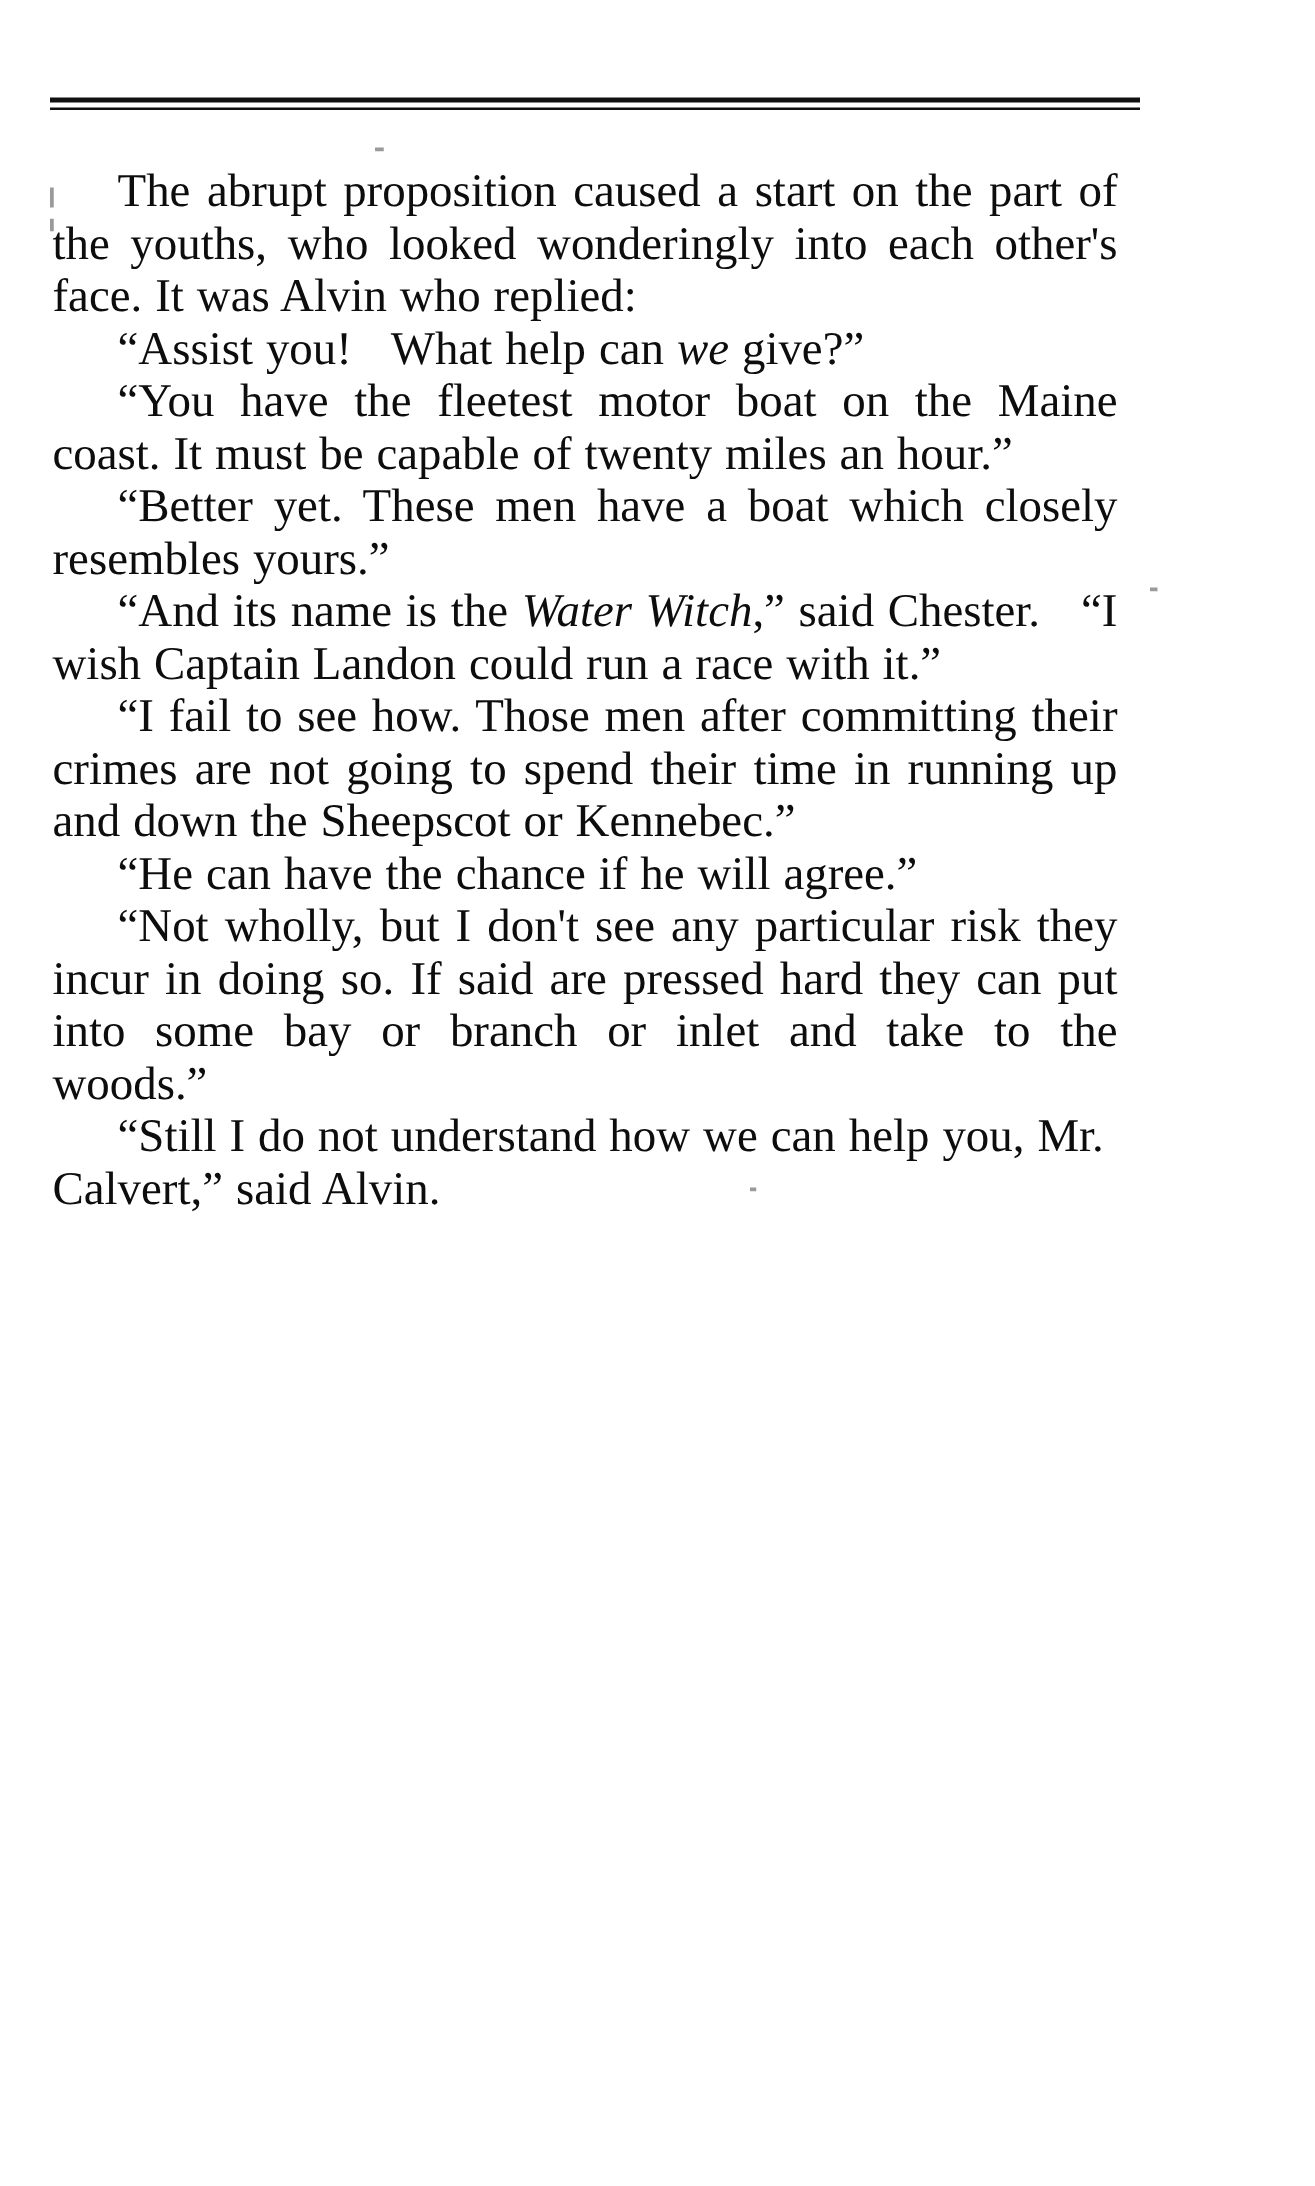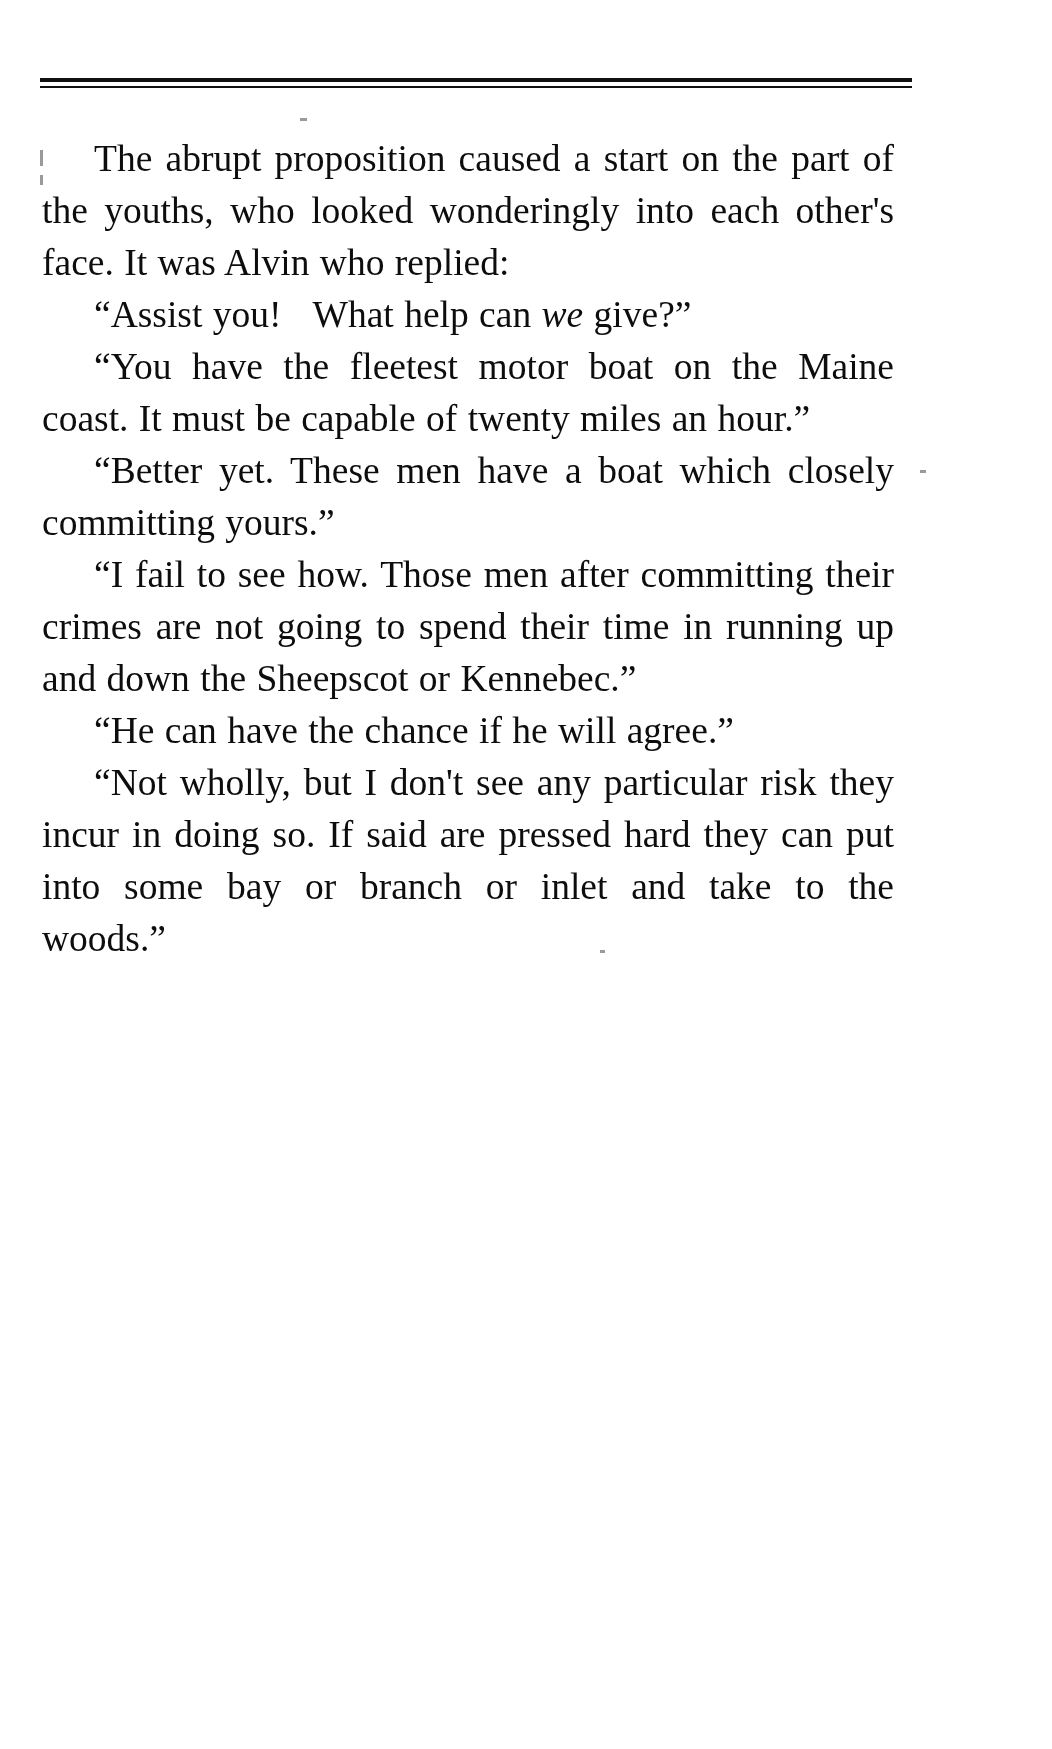--- a/index.html
+++ b/index.html
@@ -72,21 +72,21 @@
 
   
   .textblock {
     position: absolute;
     left: 42px;
     top: 133px;
     width: 852px;
   }
   .para {
     font-size: 37.5px;
-    line-height: 52px;
+    line-height: 42px;
     text-align: justify;
     text-justify: inter-word;
     margin: 0 0 0 0;
     text-indent: 52px;
     word-spacing: 1px;
     font-weight: 500;
   }
   .para.last {
     text-align: left;
   }
@@ -108,24 +108,26 @@
   <div class="rule-wrap">
     <div class="rule-thick"></div>
     <div class="rule-gap"></div>
     <div class="rule-thin"></div>
   </div>
 
   <div class="textblock">
     <p class="para">The abrupt proposition caused a start on the part of the youths, who looked wonderingly into each other's face.   It was Alvin who replied:</p>
     <p class="para"><span>“Assist you!&nbsp; &nbsp;What help can </span><em>we</em><span> give?”</span></p>
     <p class="para">“You have the fleetest motor boat on the Maine coast.   It must be capable of twenty miles an hour.”</p>
-    <p class="para">“Better yet.   These men have a boat which closely committing yours.”</p>
+    <p class="para">“Better yet.   These men have a boat which closely resembles yours.”</p>
+    <p class="para"><span>“And its name is the </span><em>Water Witch</em><span>,” said Chester.&nbsp; &nbsp;“I wish Captain Landon could run a race with it.”</span></p>
     <p class="para">“I fail to see how.   Those men after committing their crimes are not going to spend their time in running up and down the Sheepscot or Kennebec.”</p>
     <p class="para">“He can have the chance if he will agree.”</p>
     <p class="para">“Not wholly, but I don't see any particular risk they incur in doing so.   If said are pressed hard they can put into some bay or branch or inlet and take to the woods.”</p>
+    <p class="para last">“Still I do not understand how we can help you, Mr. Calvert,” said Alvin.</p>
   </div>
 
   <div class="speck" style="left:40px; top:150px; width:3px; height:16px;"></div>
   <div class="speck" style="left:40px; top:175px; width:3px; height:10px;"></div>
   <div class="speck" style="left:300px; top:118px; width:7px; height:3px;"></div>
   <div class="speck" style="left:920px; top:470px; width:6px; height:3px;"></div>
   <div class="speck" style="left:600px; top:950px; width:5px; height:3px;"></div>
 </div>
 
 </body></html>

